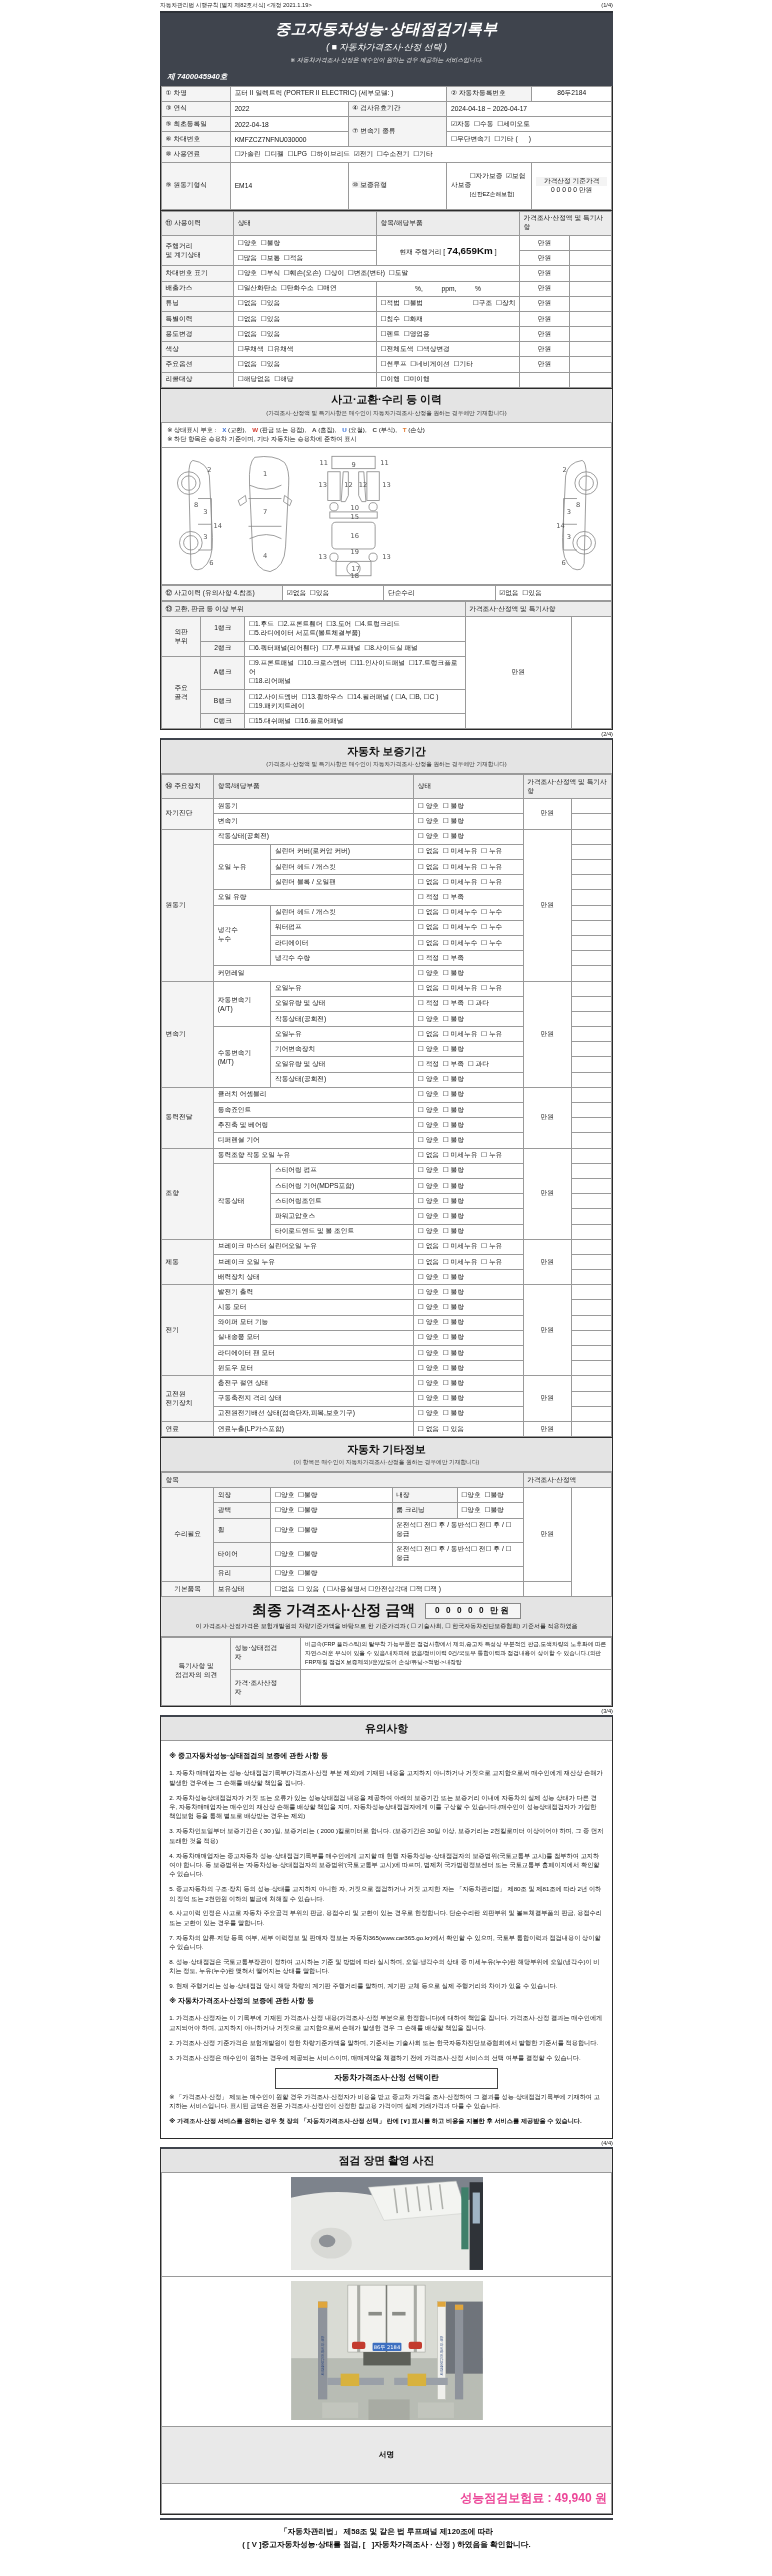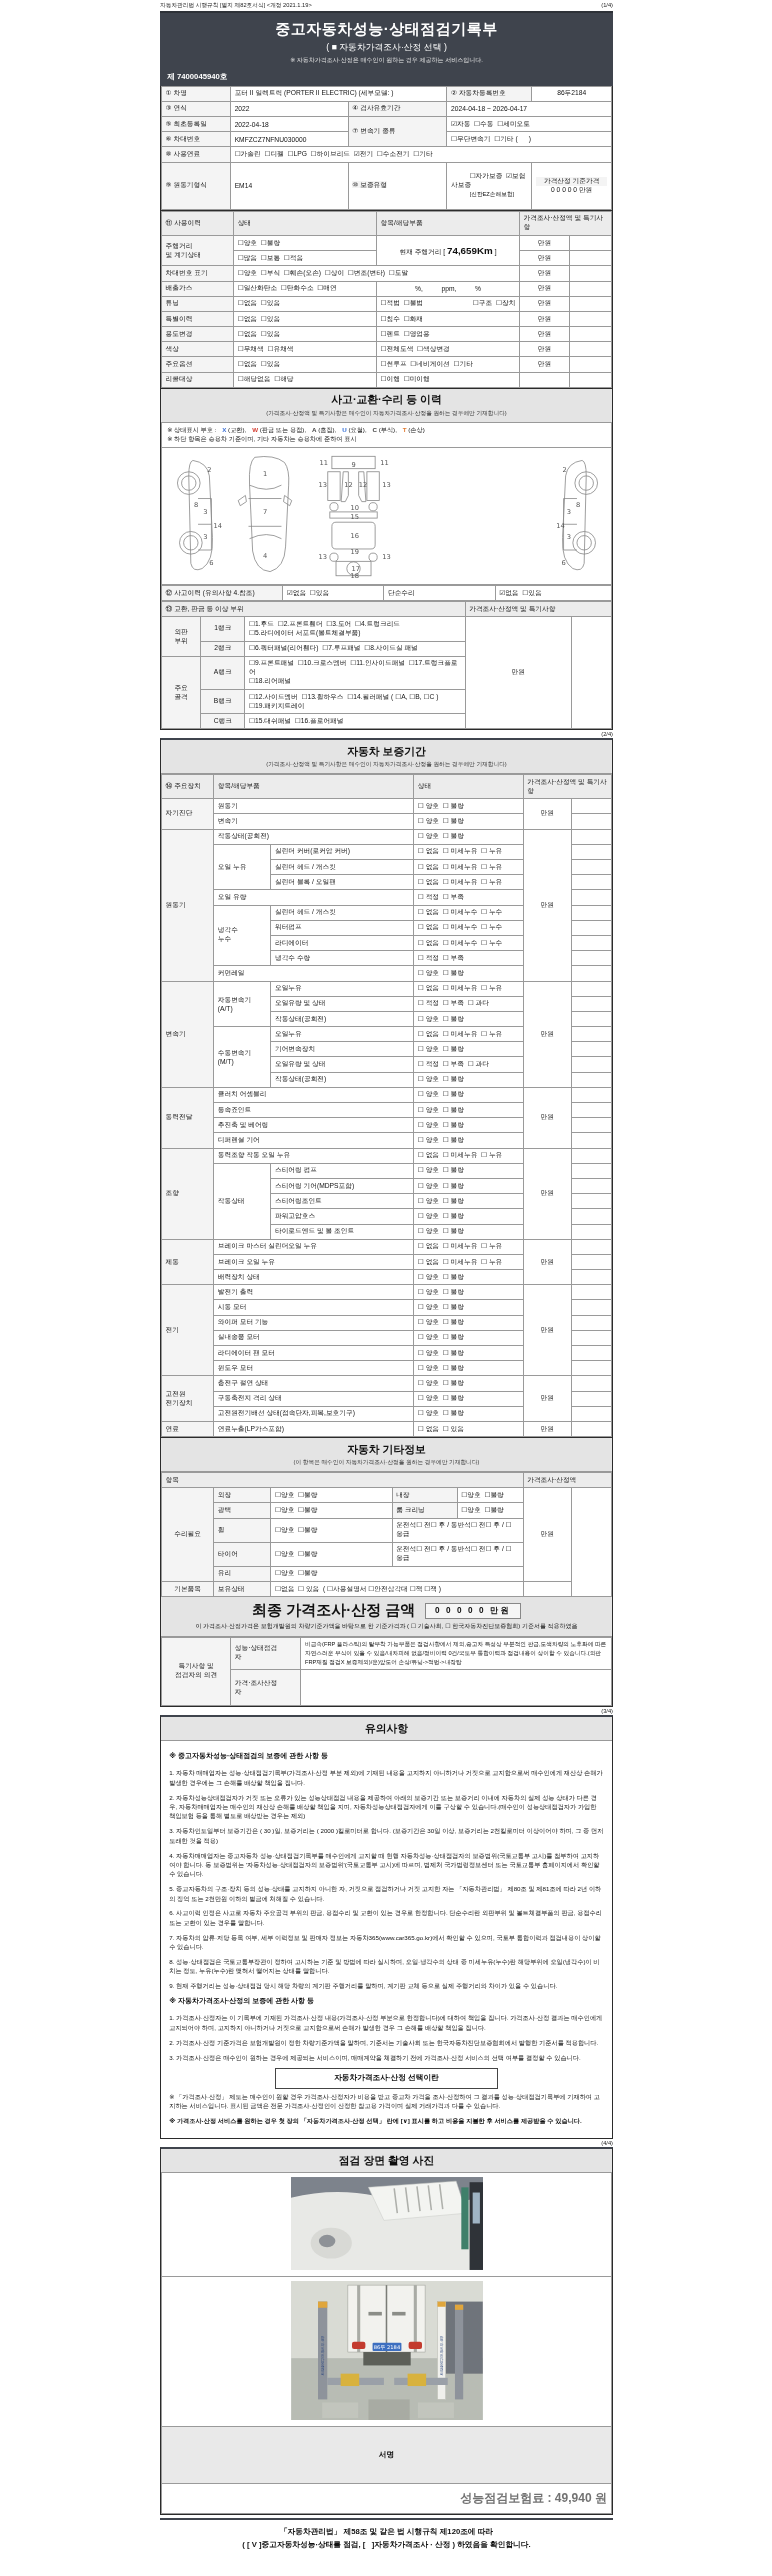--- a/index.html
+++ b/index.html
@@ -1,21 +1,21 @@
 <!DOCTYPE html>
 <html style="font-size:8.2px"><head>
 <meta charset="utf-8">
 <style>
   html,body{margin:0;padding:0;background:#fff;}
   body{width:773px;min-height:2576px;font-family:"Liberation Sans","DejaVu Sans",sans-serif;color:#111;}
   .sheet{width:453px;margin-left:160px;position:relative;}
   .top-note{display:flex;justify-content:space-between;font-size:5.7px;color:#222;padding:1.5px 0 1px 0;}
   .pagemark{font-size:5.7px;color:#222;text-align:right;padding:1px 0;}
   
-  .title-block{background:#3f444d;color:#fff;border-top:2.6px solid #2e3238;padding:7.2px 7.2px 4.1px 7.2px;}
+  .title-block{background:#3f444d;color:#fff;border-top:2.6px solid #2e3238;padding:7.2px 7.2px 4.1px 7.2px;font-style:italic;}
   .title-block .t1{text-align:center;font-size:15px;font-weight:bold;letter-spacing:0.5px;}
   .title-block .t2{text-align:center;font-size:8.8px;margin-top:3.1px;}
   .title-block .t3{text-align:center;font-size:6px;margin-top:2.6px;color:#e8e8e8;}
   .title-block .docno{font-size:7.7px;font-weight:bold;margin-top:6.2px;}
   
   .sec{border:1px solid #2b2b2b;border-top:none;}
   .sec-h{background:#e4e4e4;text-align:center;padding:4.6px 3.1px 4.1px 3.1px;border-bottom:0.5px solid #999;}
   .sec-h .st{font-size:10.8px;font-weight:bold;}
   .sec-h .ss{font-size:5.7px;margin-top:2.1px;color:#333;}
   table{border-collapse:collapse;width:100%;}
@@ -35,21 +35,21 @@
   .notes-body{padding:5.2px 8.2px 7.2px 8.2px;font-size:6.2px;line-height:1.55;}
   .notes-body .hd{font-size:7px;font-weight:bold;margin:5.2px 0 6.2px 0;}
   .notes-body .it{margin:0 0 5.7px 0;}
   .finalprice{display:flex;align-items:center;justify-content:center;background:#e4e4e4;padding:4.1px 3.1px 2.1px 3.1px;gap:9.3px;}
   .finalprice .fp-l{font-size:15px;font-weight:bold;}
   .finalprice .fp-v{font-size:8.2px;font-weight:bold;background:#f6f6f6;border:0.5px solid #888;padding:1.5px 9.3px;letter-spacing:2.1px;}
   .finalprice-note{background:#e4e4e4;text-align:center;font-size:6px;padding:0 3.1px 4.1px 3.1px;border-bottom:0.5px solid #999;}
   .selbox{width:216px;margin:3.1px auto;border:1px solid #444;text-align:center;font-weight:bold;font-size:7.7px;padding:3.6px 2.1px;}
   .photo-cell{padding:4.1px 0;text-align:center;border:0.5px solid #9a9a9a;border-top:none;}
   .sign-bar{background:#e9e9e9;border:0.5px solid #9a9a9a;border-top:none;text-align:center;font-size:7.7px;font-weight:bold;padding:23px 0;}
-  .fee{--blue:#1f35c5;text-align:right;font-size:12px;color:#737373;font-weight:bold;padding:5.2px 4.1px 6.2px 0;border:0.5px solid #9a9a9a;border-top:none;}
+  .fee{--blue:#1f35c5;text-align:right;font-size:12px;color:#ec4899;font-weight:bold;padding:5.2px 4.1px 6.2px 0;border:0.5px solid #9a9a9a;border-top:none;}
   .confirm{border-top:2.1px solid #3f444d;margin-top:3.1px;padding-top:5.2px;text-align:center;font-size:7.7px;font-weight:bold;line-height:1.7;}
   .gapline{height:3.1px;}
   .heavy-top{border-top:2.1px solid #3f444d;}
   svg text{font-family:"DejaVu Sans",sans-serif;}
 </style>
 </head>
 <body>
 
 <div class="sheet">
 
@@ -769,18 +769,18 @@
         <rect x="150" y="230" width="80" height="40" fill="#a8aba3"></rect>
         <rect x="60" y="236" width="70" height="30" fill="#c2c5bd"></rect>
         <rect x="246" y="236" width="70" height="30" fill="#c2c5bd"></rect>
       </svg>
     </div>
     <div class="sign-bar">서명</div>
     <div class="fee">성능점검보험료 : 49,940 원</div>
   </div>
 
   <div class="confirm">
-    <div>「자동차관리법」 제58조 및 같은 법 시행규칙 제120조에 따라</div>
+    <div>「자동차관리법」 제58조 및 같은 법 루프패널 제120조에 따라</div>
     <div class="chk">( [ V ]중고자동차성능·상태를 점검, [   ]자동차가격조사 · 산정 ) 하였음을 확인합니다.</div>
   </div>
   <div class="gapline"></div>
 </div>
 
 
 </body></html>

